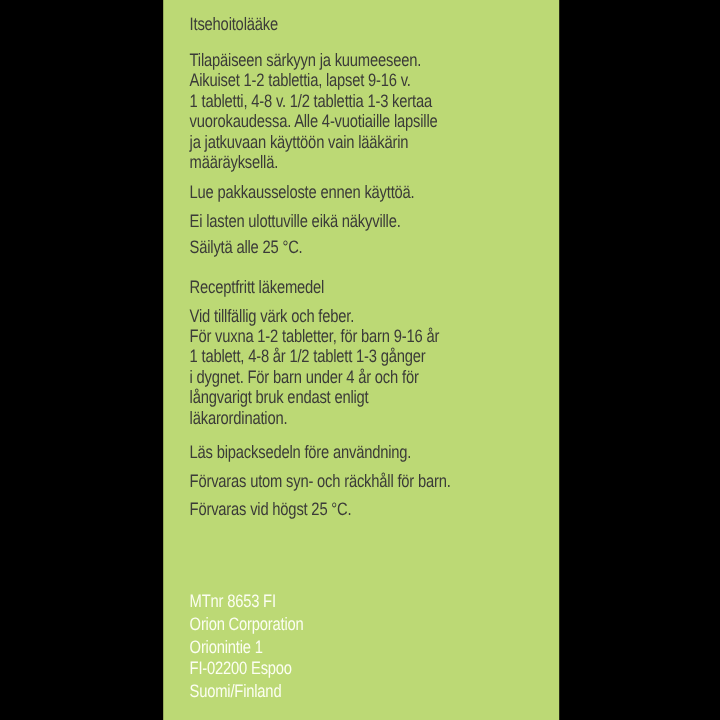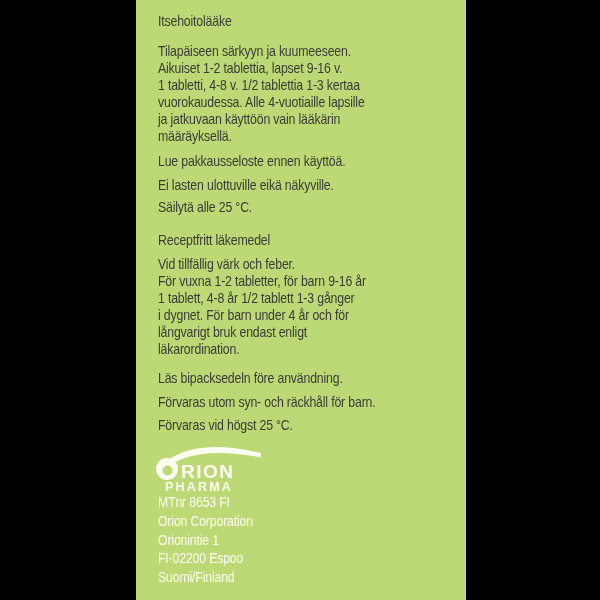--- a/index.html
+++ b/index.html
@@ -70,29 +70,20 @@
     <div class="txt" style="top:255px">Vid tillfällig värk och feber.
 För vuxna 1-2 tabletter, för barn 9-16 år
 1 tablett, 4-8 år 1/2 tablett 1-3 gånger
 i dygnet. För barn under 4 år och för
 långvarigt bruk endast enligt
 läkarordination.</div>
     <div class="txt" style="top:369px">Läs bipacksedeln före användning.</div>
     <div class="txt" style="top:393px">Förvaras utom syn- och räckhåll för barn.</div>
     <div class="txt" style="top:416px">Förvaras vid högst 25 °C.</div>
 
-    <div class="logo">
-      <svg width="106" height="50" viewBox="0 0 106 50">
-        <path d="M 0 30 Q 28 -7 105 11 L 105 15.5 Q 30 1 3.5 33 Z" fill="var(--paper)"></path>
-        <circle cx="11" cy="27" r="11" fill="var(--paper)"></circle>
-        <circle cx="11.5" cy="28.5" r="5" fill="var(--panel-bg)"></circle>
-        <text x="25" y="36" font-size="19" letter-spacing="1.5">RION</text>
-        <text x="9" y="49" font-size="12.5" letter-spacing="2.2">PHARMA</text>
-      </svg>
-    </div>
 
     <div class="txt white" style="top:493px">MTnr 8653 FI</div>
 
     <div class="txt white addr" style="top:512px"><span>Orion Corporation</span>
 <span>Orionintie 1</span>
 <span>FI-02200 Espoo</span>
 <span>Suomi/Finland</span></div>
 
   </div>
 </div>

